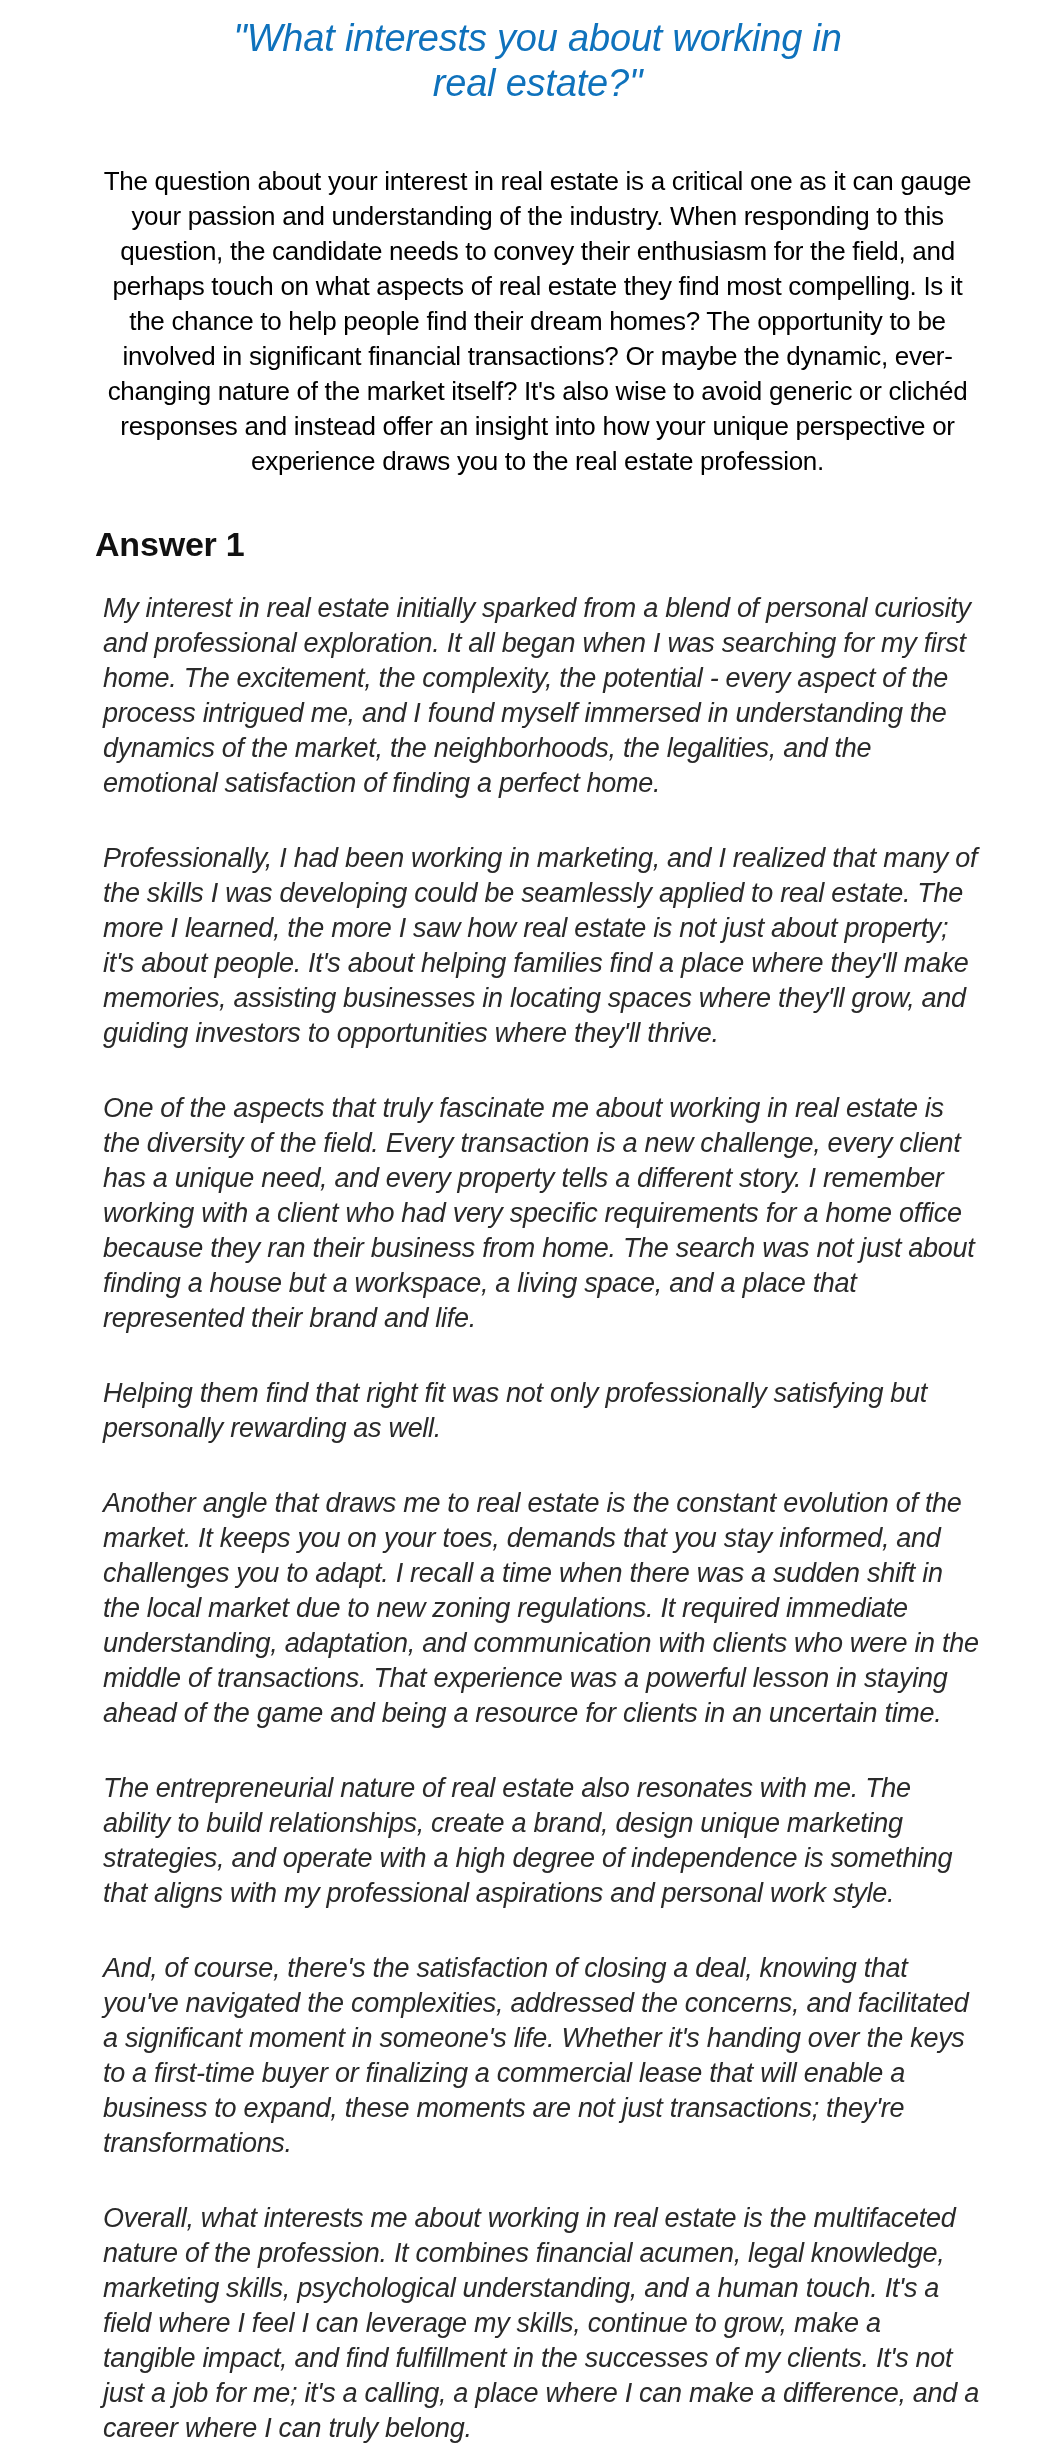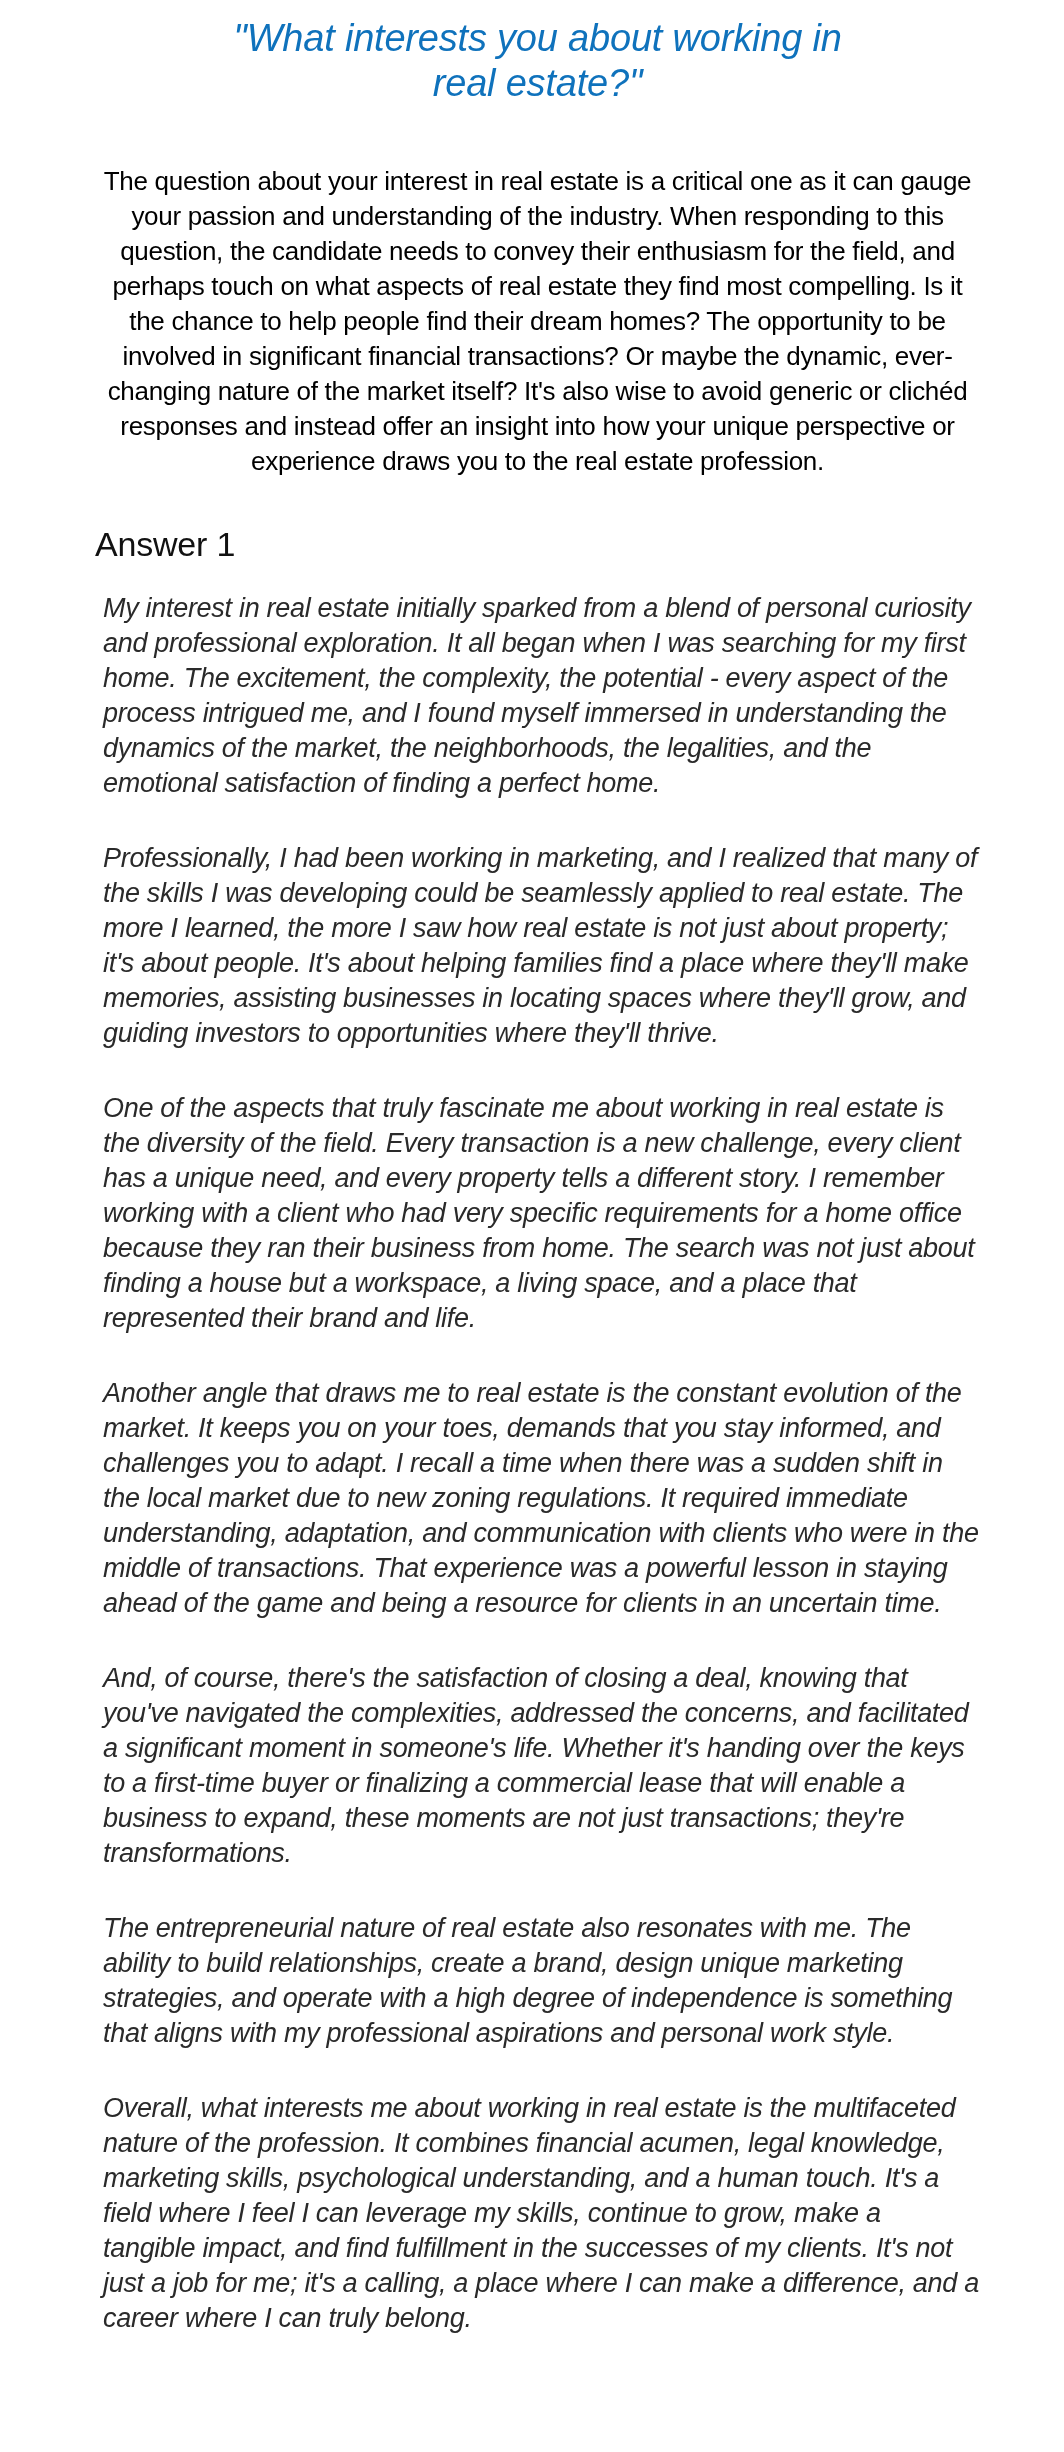--- a/index.html
+++ b/index.html
@@ -36,21 +36,21 @@
     font-size: 26px;
     line-height: 35px;
     font-weight: 400;
     color: #000000;
     letter-spacing: -0.3px;
   }
   .answer-heading {
     margin: 44px 0 26px 0;
     font-size: 34px;
     line-height: 42px;
-    font-weight: 400;
+    font-weight: 700;
     color: #111111;
     letter-spacing: -0.2px;
   }
   .answer-body p {
     margin: 0 0 40px 8px;
     font-style: italic;
     font-size: 27px;
     line-height: 35px;
     font-weight: 400;
     color: #2a2a2a;
@@ -70,20 +70,21 @@
     </h1>
 
     <p class="intro">The question about your interest in real estate is a critical one as it can gauge your passion and understanding of the industry. When responding to this question, the candidate needs to convey their enthusiasm for the field, and perhaps touch on what aspects of real estate they find most compelling. Is it the chance to help people find their dream homes? The opportunity to be involved in significant financial transactions? Or maybe the dynamic, ever-changing nature of the market itself? It's also wise to avoid generic or clichéd responses and instead offer an insight into how your unique perspective or experience draws you to the real estate profession.</p>
 
     <h2 class="answer-heading">Answer 1</h2>
 
     <div class="answer-body">
       <p>My interest in real estate initially sparked from a blend of personal curiosity and professional exploration. It all began when I was searching for my first home. The excitement, the complexity, the potential - every aspect of the process intrigued me, and I found myself immersed in understanding the dynamics of the market, the neighborhoods, the legalities, and the emotional satisfaction of finding a perfect home.</p>
       <p>Professionally, I had been working in marketing, and I realized that many of the skills I was developing could be seamlessly applied to real estate. The more I learned, the more I saw how real estate is not just about property; it's about people. It's about helping families find a place where they'll make memories, assisting businesses in locating spaces where they'll grow, and guiding investors to opportunities where they'll thrive.</p>
       <p>One of the aspects that truly fascinate me about working in real estate is the diversity of the field. Every transaction is a new challenge, every client has a unique need, and every property tells a different story. I remember working with a client who had very specific requirements for a home office because they ran their business from home. The search was not just about finding a house but a workspace, a living space, and a place that represented their brand and life.</p>
+      <p>Helping them find that right fit was not only professionally satisfying but personally rewarding as well.</p>
       <p>Another angle that draws me to real estate is the constant evolution of the market. It keeps you on your toes, demands that you stay informed, and challenges you to adapt. I recall a time when there was a sudden shift in the local market due to new zoning regulations. It required immediate understanding, adaptation, and communication with clients who were in the middle of transactions. That experience was a powerful lesson in staying ahead of the game and being a resource for clients in an uncertain time.</p>
+      <p>The entrepreneurial nature of real estate also resonates with me. The ability to build relationships, create a brand, design unique marketing strategies, and operate with a high degree of independence is something that aligns with my professional aspirations and personal work style.</p>
       <p>And, of course, there's the satisfaction of closing a deal, knowing that you've navigated the complexities, addressed the concerns, and facilitated a significant moment in someone's life. Whether it's handing over the keys to a first-time buyer or finalizing a commercial lease that will enable a business to expand, these moments are not just transactions; they're transformations.</p>
-      <p>The entrepreneurial nature of real estate also resonates with me. The ability to build relationships, create a brand, design unique marketing strategies, and operate with a high degree of independence is something that aligns with my professional aspirations and personal work style.</p>
       <p>Overall, what interests me about working in real estate is the multifaceted nature of the profession. It combines financial acumen, legal knowledge, marketing skills, psychological understanding, and a human touch. It's a field where I feel I can leverage my skills, continue to grow, make a tangible impact, and find fulfillment in the successes of my clients. It's not just a job for me; it's a calling, a place where I can make a difference, and a career where I can truly belong.</p>
     </div>
 
   </div>
 </div>
 
 </body></html>

